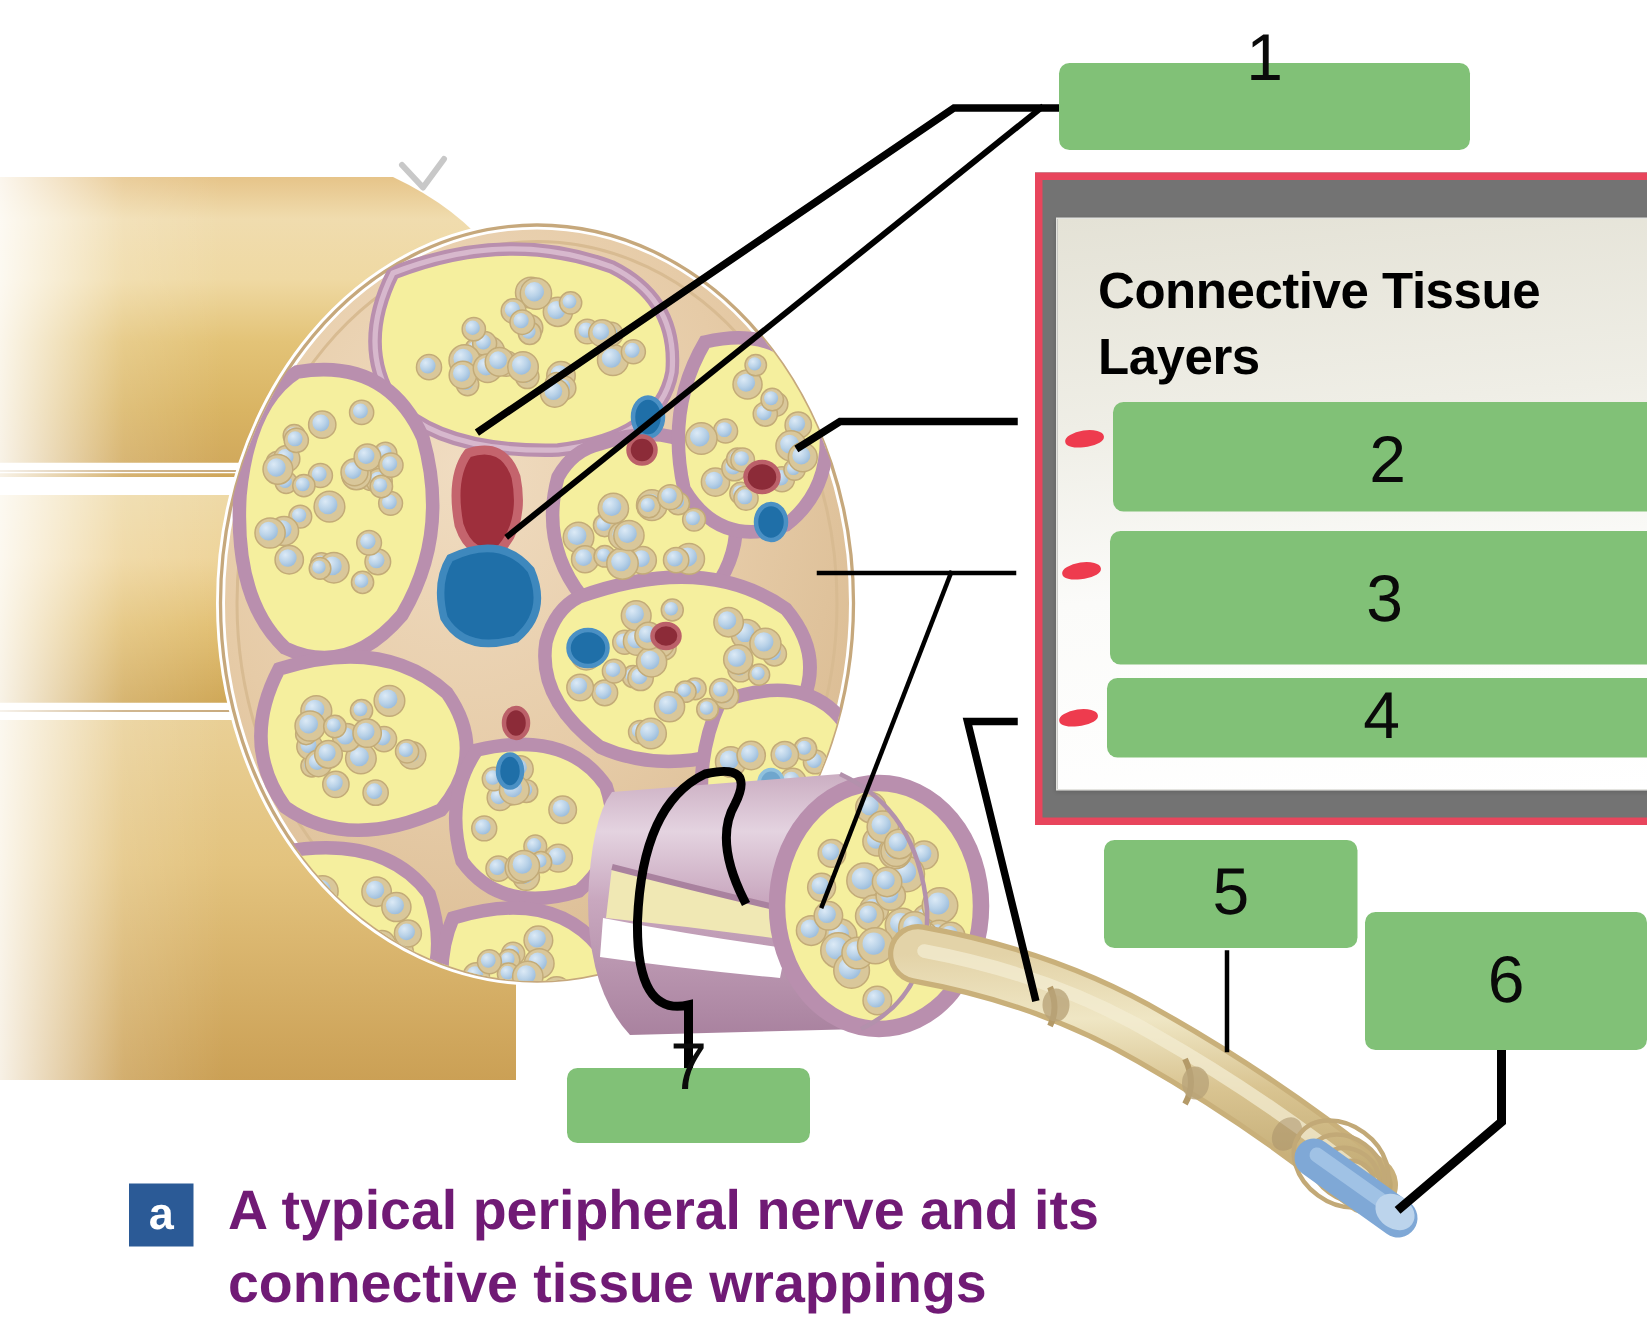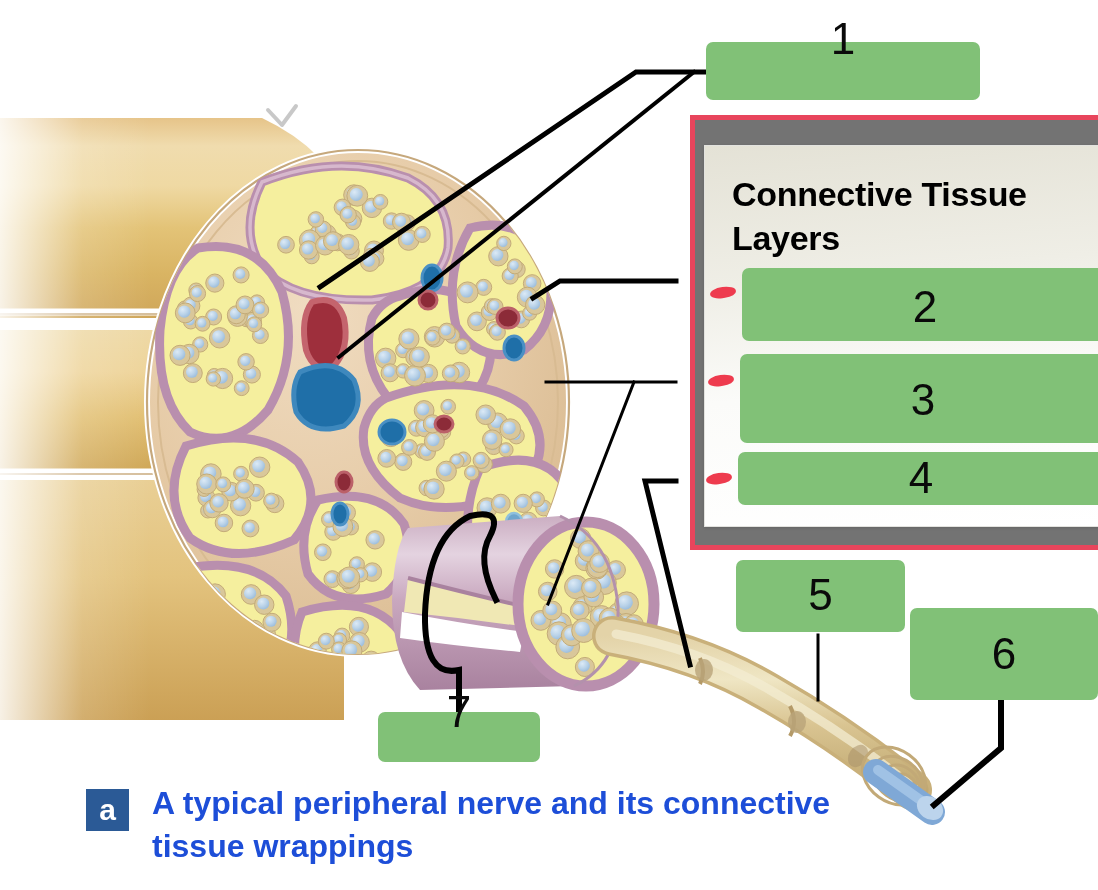--- a/index.html
+++ b/index.html
@@ -99,24 +99,24 @@
     font-weight: 700;
     font-size: 30px;
     line-height: 41px;
     text-align: center;
   }
   #cap-text {
     position: absolute;
     left: 152px;
     top: 782px;
     width: 680px;
-    color: #1d4ed8;
+    color: #701a75;
     font-family: "Liberation Sans", sans-serif;
     font-weight: 700;
-    font-size: 32px;
+    font-size: 37px;
     line-height: 1.33;
   }
 </style>
 </head>
 <body>
 
 <div id="stage">
 
   <svg id="art" viewBox="0 0 1098 890">
     <defs>

